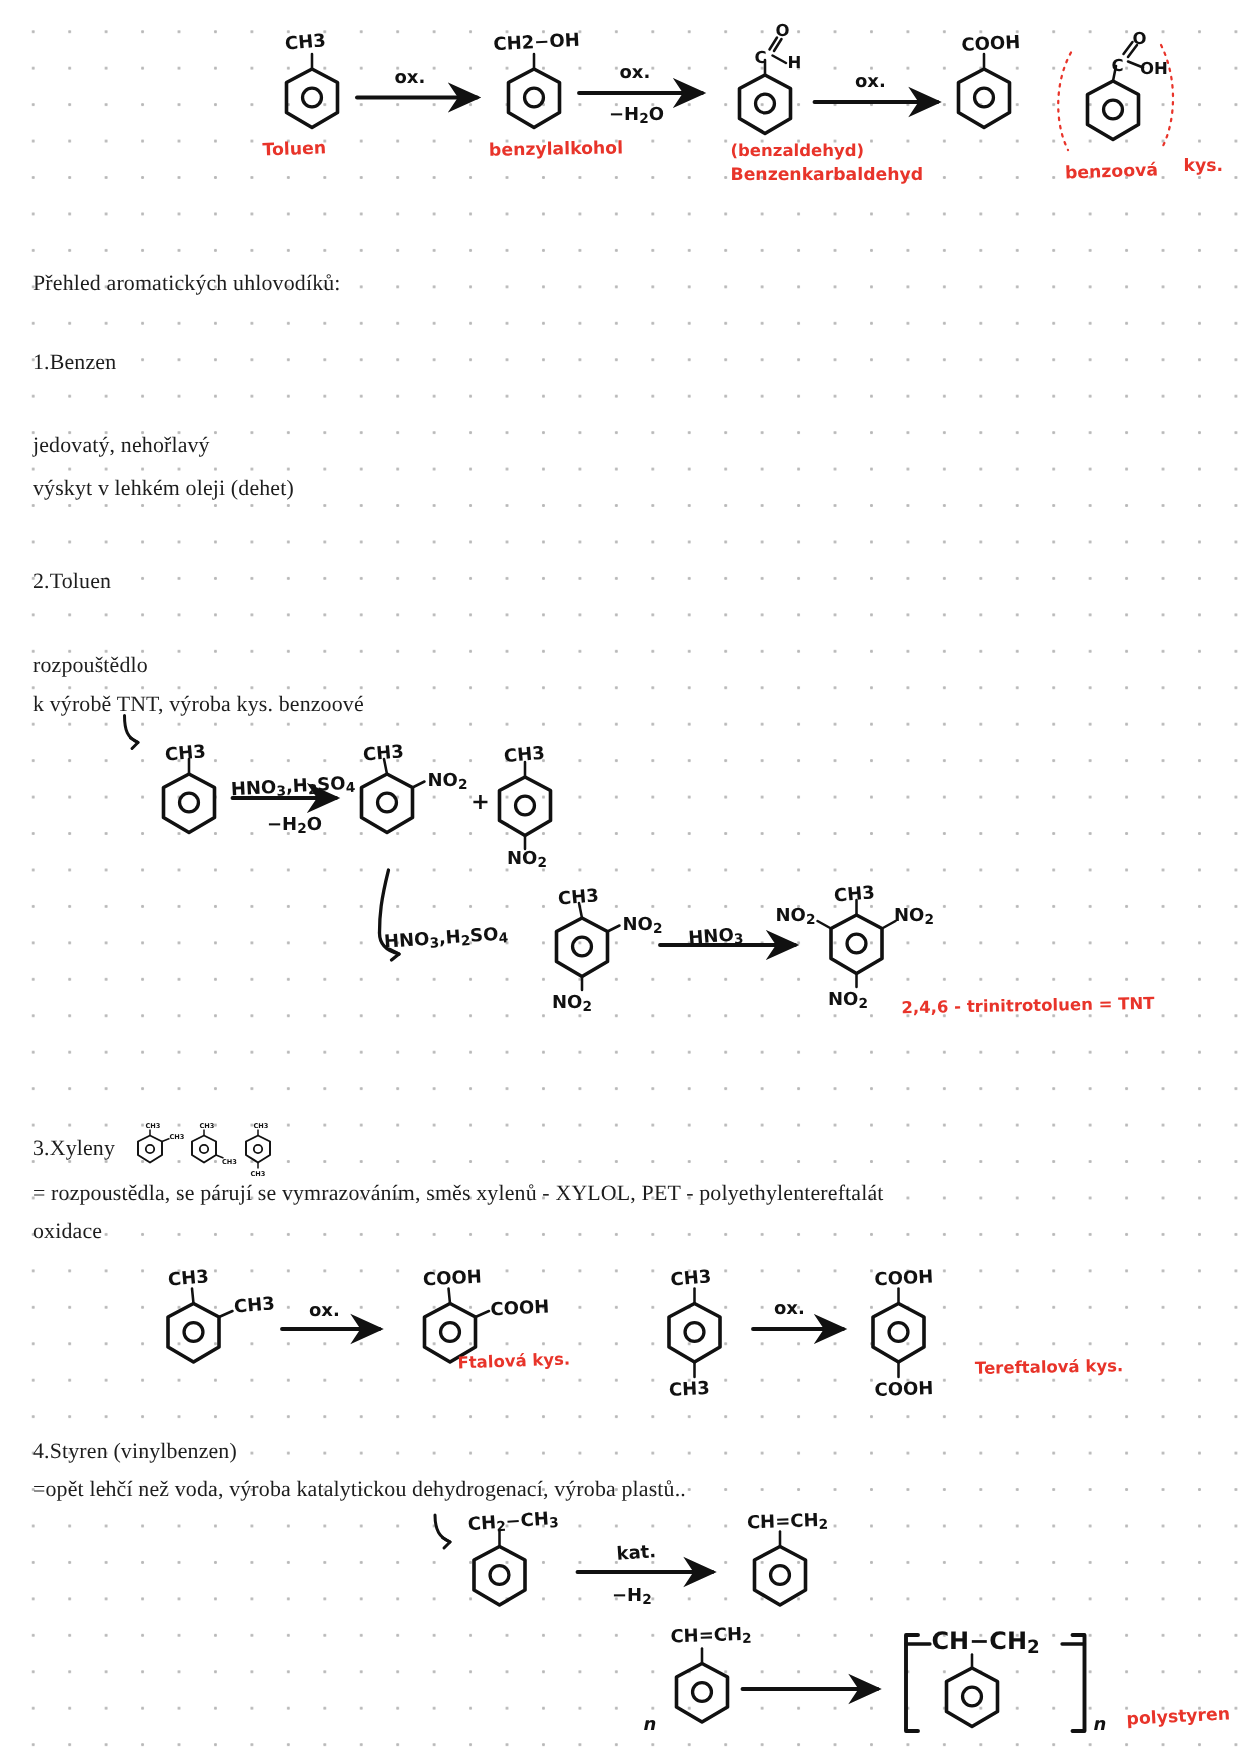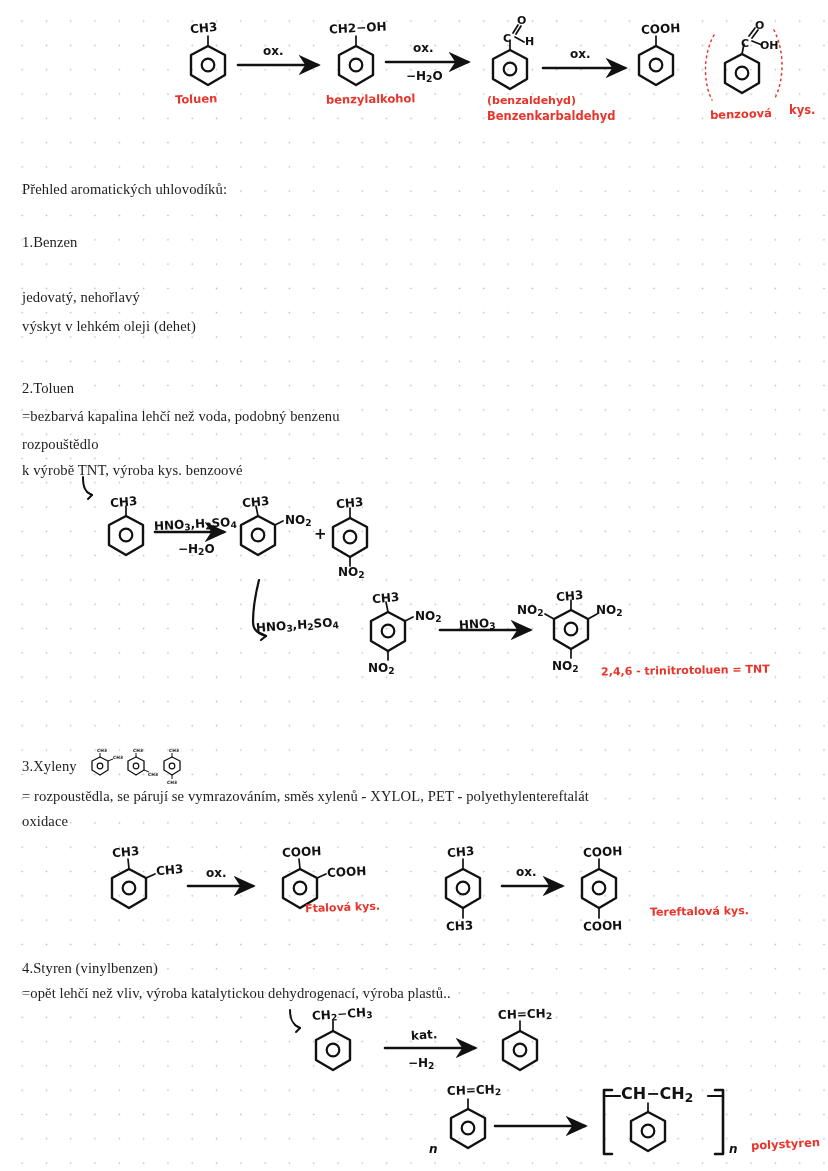--- a/index.html
+++ b/index.html
@@ -128,21 +128,20 @@
   <span class="hw red" style="left:710px;top:109px;font-size:11.5px;transform:rotate(-2deg);">benzoová</span>
   <span class="hw red" style="left:789px;top:105px;font-size:11.5px;">kys.</span>
 
   <div class="txt head" style="left:22px;top:182px;">Přehled aromatických uhlovodíků:</div>
 
   <div class="txt" style="left:22px;top:235px;">1.Benzen</div>
   <div class="txt" style="left:22px;top:290px;">jedovatý, nehořlavý</div>
   <div class="txt" style="left:22px;top:319px;">výskyt v lehkém oleji (dehet)</div>
 
   <div class="txt" style="left:22px;top:381px;">2.Toluen</div>
-  <div class="txt" style="left:22px;top:409px;">=bezbarvá kapalina lehčí než voda, podobný benzenu</div>
   <div class="txt" style="left:22px;top:437px;">rozpouštědlo</div>
   <div class="txt" style="left:22px;top:463px;">k výrobě TNT, výroba kys. benzoové</div>
 
   <div class="sk" style="left:0;top:470px;">
     <svg width="828" height="230" viewBox="0 0 828 230">
       <defs>
         <marker id="ah2" markerWidth="9" markerHeight="9" refX="7.5" refY="4.5" orient="auto">
           <path d="M0,0.6 L8.6,4.5 L0,8.4 L2.6,4.5 Z" fill="#111"></path>
         </marker>
       </defs>
@@ -290,21 +289,21 @@
   <span class="hw red" style="left:305px;top:902px;font-size:11px;transform:rotate(-2deg);">Ftalová kys.</span>
 
   <span class="hw" style="left:447px;top:846px;font-size:12px;transform:rotate(-5deg);">CH3</span>
   <span class="hw" style="left:446px;top:920px;font-size:12px;transform:rotate(-3deg);">CH3</span>
   <span class="hw" style="left:516px;top:866px;font-size:12px;">ox.</span>
   <span class="hw" style="left:583px;top:846px;font-size:12px;transform:rotate(-3deg);">COOH</span>
   <span class="hw" style="left:583px;top:920px;font-size:12px;transform:rotate(-2deg);">COOH</span>
   <span class="hw red" style="left:650px;top:906px;font-size:11px;transform:rotate(-1deg);">Tereftalová kys.</span>
 
   <div class="txt" style="left:22px;top:961px;">4.Styren (vinylbenzen)</div>
-  <div class="txt" style="left:22px;top:986px;">=opět lehčí než vliv, výroba katalytickou dehydrogenací, výroba plastů..</div>
+  <div class="txt" style="left:22px;top:986px;">=opět lehčí než voda, výroba katalytickou dehydrogenací, výroba plastů..</div>
 
   <div class="sk" style="left:0;top:1002px;">
     <svg width="828" height="70" viewBox="0 0 828 70">
       <defs>
         <marker id="ah4" markerWidth="9" markerHeight="9" refX="7.5" refY="4.5" orient="auto">
           <path d="M0,0.6 L8.6,4.5 L0,8.4 L2.6,4.5 Z" fill="#111"></path>
         </marker>
       </defs>
       <g fill="none" stroke="#111" stroke-width="2.4" stroke-linejoin="round" stroke-linecap="round">
         <path d="M290,8 C290,18 293,23 300,26" stroke-width="2"></path>

